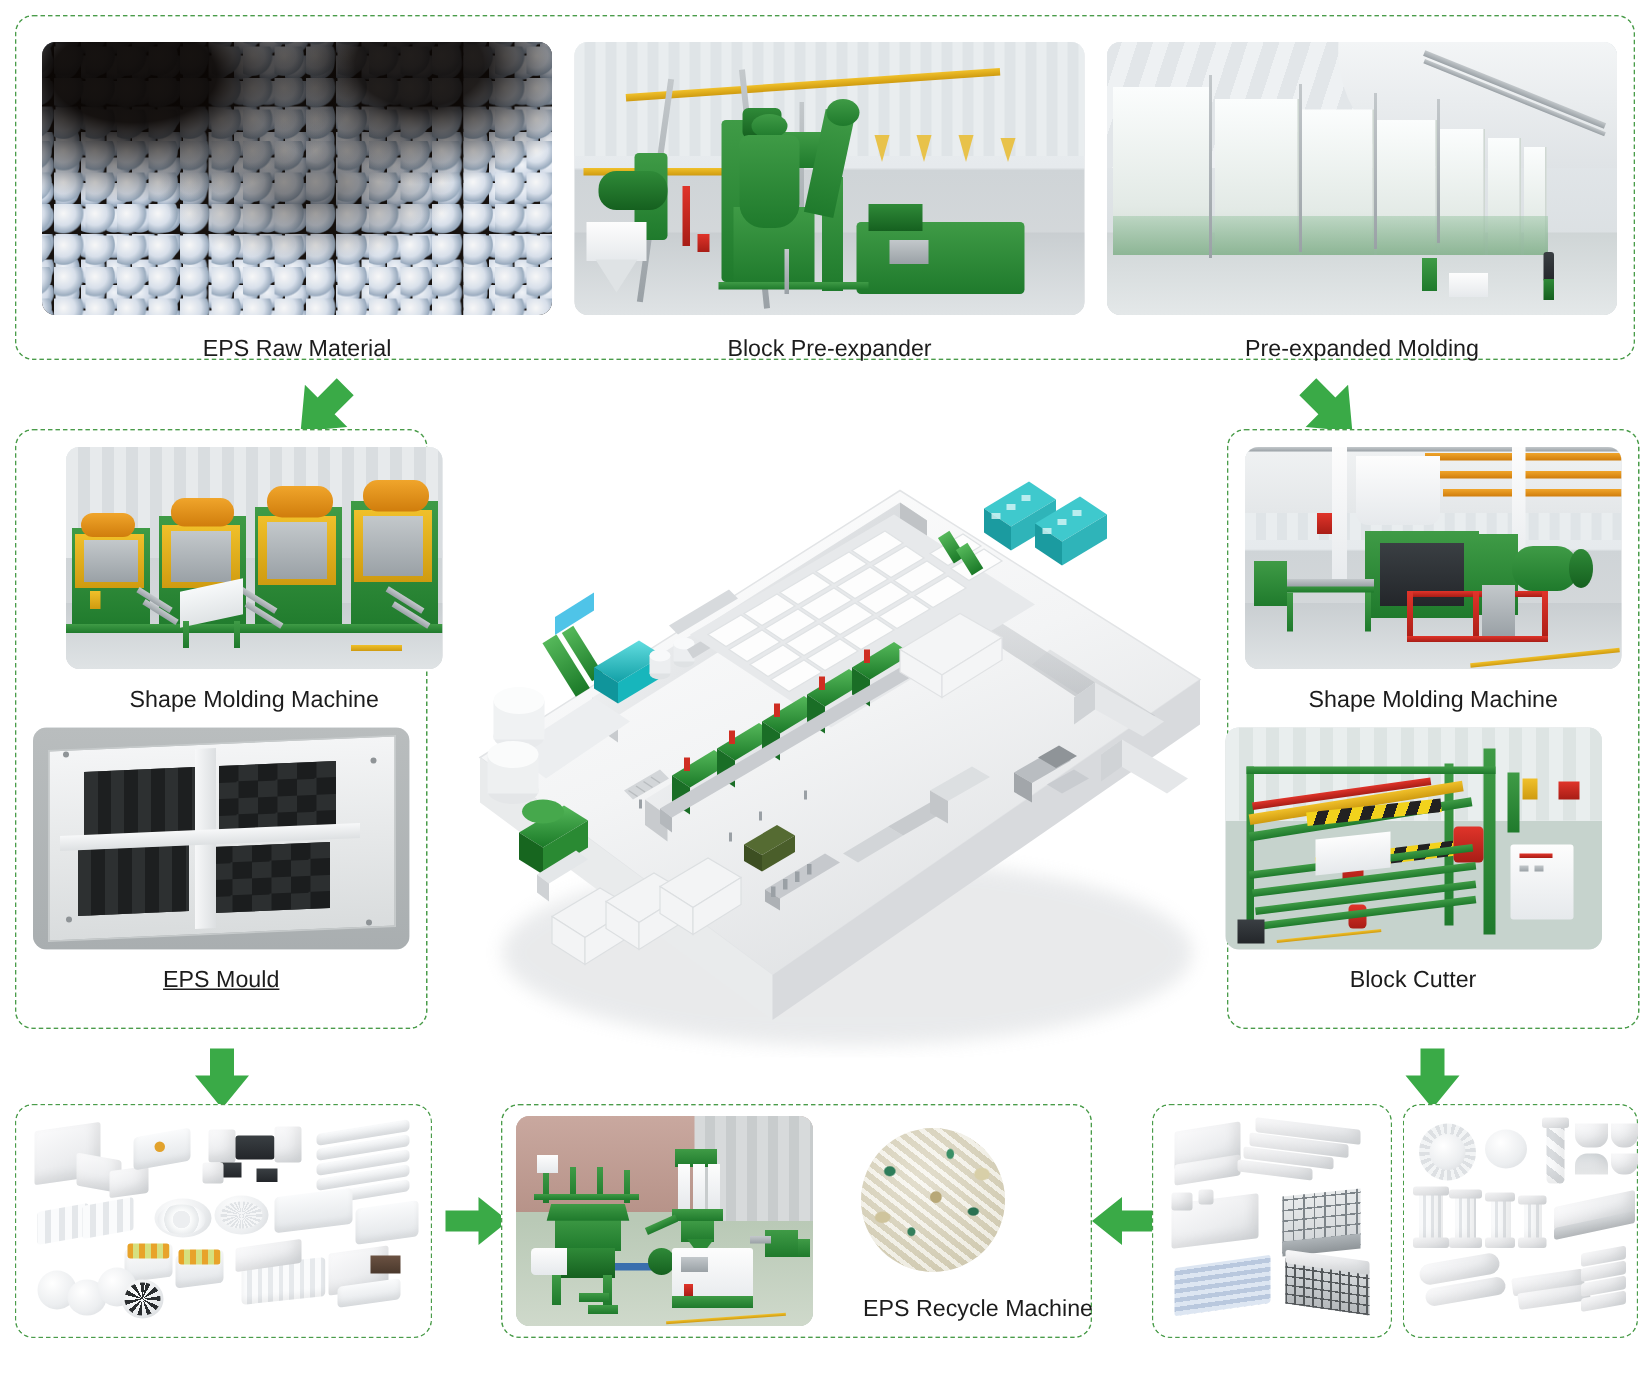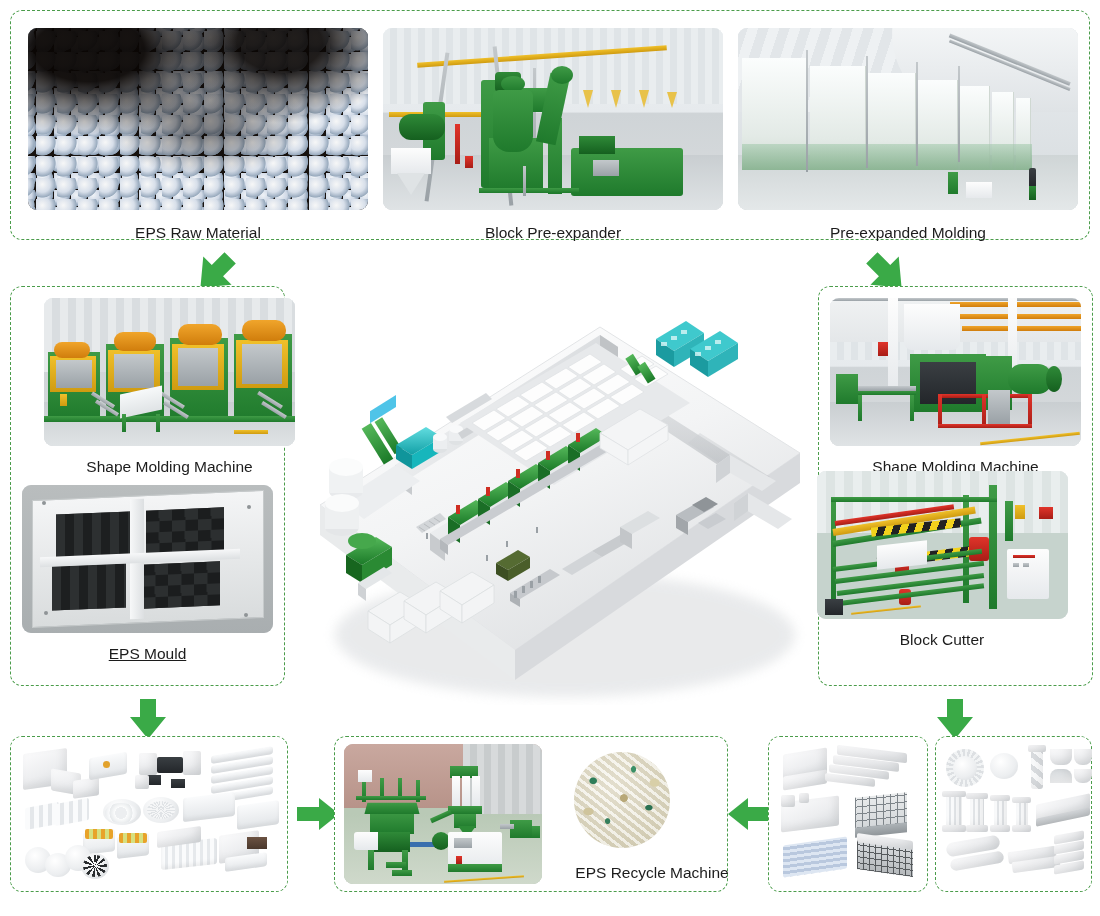--- a/index.html
+++ b/index.html
@@ -407,21 +407,21 @@
         <div class="grn" style="left:6px; top:76px; width:22px; height:30px;"></div>
 
         <div class="red" style="left:48px; top:44px; width:10px; height:14px;"></div>
 
         <div class="ylw" style="left:150px; bottom:6px; width:100px; height:3px; transform:rotate(-6deg);"></div>
       </div>
     </div>
     <div class="caption" style="margin-top:12px;">Shape Molding Machine</div>
   </div>
 
-  <div class="tile" style="left:830px; top:471px; width:224px;">
+  <div class="tile" style="left:830px; top:485px; width:224px;">
     <div class="photo" style="width:251px; height:148px;">
       <div class="scene">
         <div style="position:absolute; inset:0; background:linear-gradient(#e7ecec 0 42%,#c6d3cd 42% 100%);"></div>
 
         <div style="position:absolute; left:0; top:0; width:100%; height:42%;
              background: repeating-linear-gradient(90deg,#e9eeee 0 9px,#dde4e3 9px 18px);"></div>
 
         <div class="grn" style="left:14px; top:26px; width:5px;  height:104px;"></div>
         <div class="grn" style="left:172px; top:14px; width:8px; height:124px;"></div>
         <div class="grn" style="left:146px; top:24px; width:6px; height:108px;"></div>

